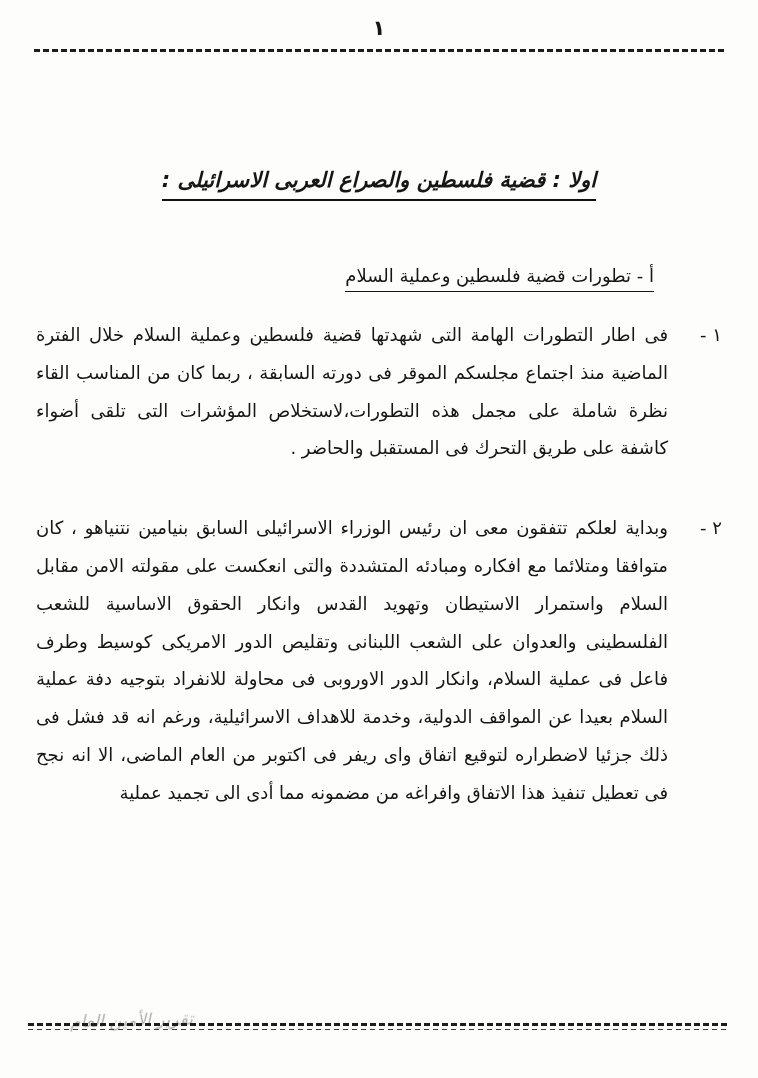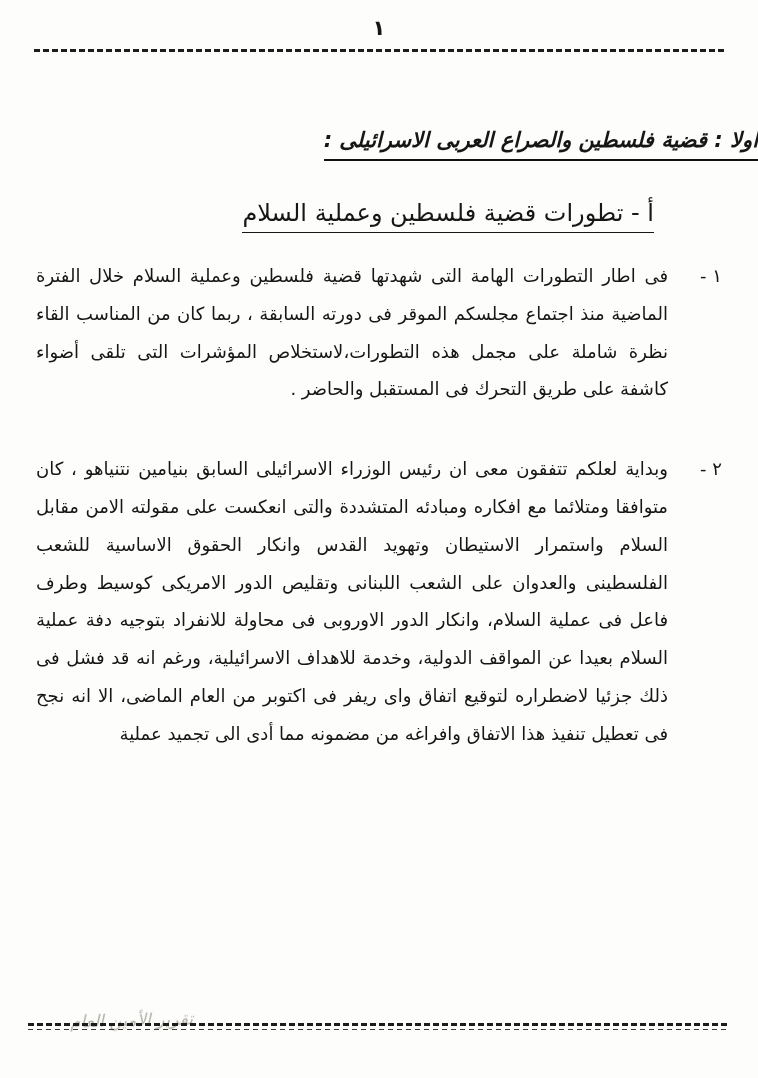--- a/index.html
+++ b/index.html
@@ -33,34 +33,34 @@
     text-align: center;
     font-size: 27px;
     font-weight: bold;
     letter-spacing: 0.5px;
   }
   .u-thick {
     padding-bottom: 7px;
     border-bottom: 3px solid #111;
   }
   .section-heading {
-    margin-top: 76px;
-    text-align: right;
+    margin-top: 116px;
+    text-align: center;
     font-size: 21px;
     font-weight: bold;
     font-style: italic;
   }
   .u-mid {
     padding-bottom: 7px;
     border-bottom: 2px solid #111;
   }
   .subsection-heading {
-    margin-top: 47px;
+    margin-top: 73px;
     margin-right: 104px;
-    font-size: 24px;
+    font-size: 18px;
   }
   .u-thin {
     padding-bottom: 5px;
     border-bottom: 1.5px solid #161616;
   }
   .paragraphs {
     margin: 30px 36px 0 36px;
     font-size: 18px;
     line-height: 2.1;
   }

